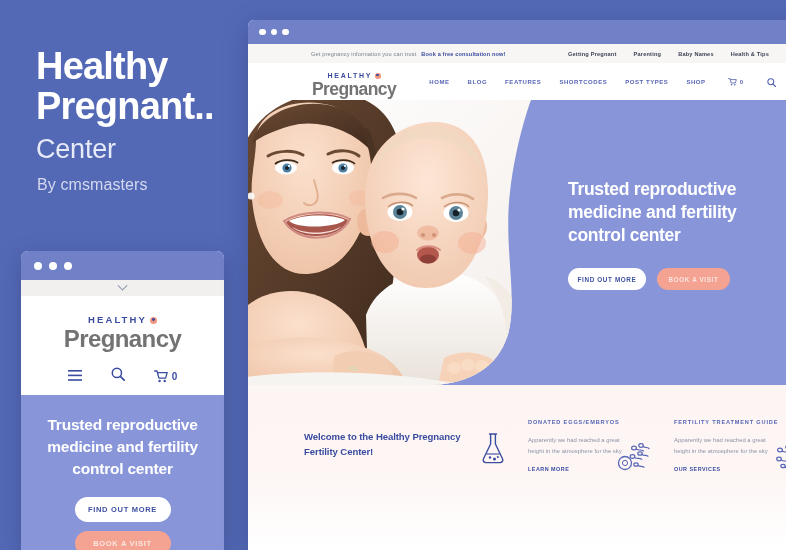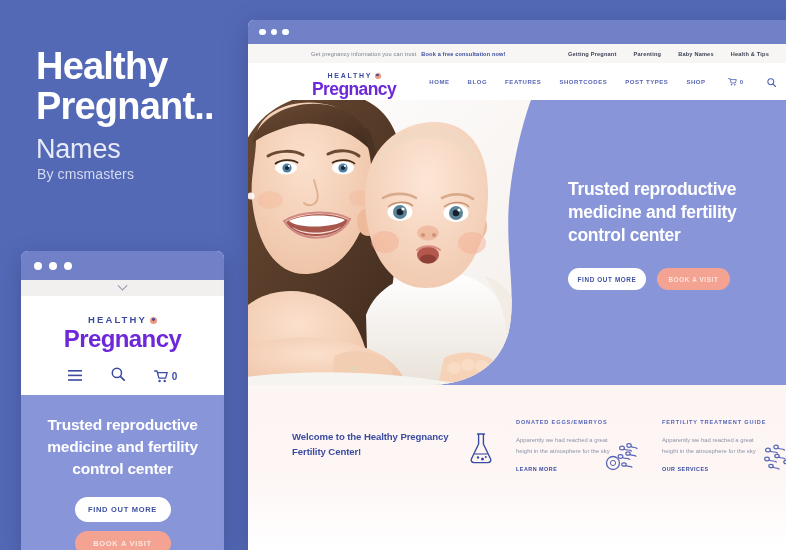--- a/index.html
+++ b/index.html
@@ -48,23 +48,23 @@
     color: #e7eaf7;
     font-size: 27px;
     line-height: 30px;
     font-weight: normal;
     letter-spacing: -0.2px;
   }
 
   .theme-author {
     position: absolute;
     left: 37px;
-    top: 166px;
+    top: 176px;
     color: #d3d9f0;
-    font-size: 14px;
+    font-size: 16px;
     letter-spacing: 0.1px;
   }
 
   
   .mobile-mockup {
     position: absolute;
     left: 21px;
     top: 251px;
     width: 203px;
     height: 299px;
@@ -171,21 +171,21 @@
   }
   .logo-dot::after {
     content:"";
     position: absolute;
     left: 26%; top: 18%;
     width: 40%; height: 40%;
     border-radius: 50%;
     background: #3b4ca0;
   }
   .logo-main {
-    color: #6d28d9;
+    color: #737373;
     font-weight: bold;
     letter-spacing: -0.6px;
     display: block;
   }
 
   
   .mm-logo .logo-top { font-size: 9.5px; }
   .mm-logo .logo-dot { width: 7px; height: 7px; }
   .mm-logo .logo-main { font-size: 24px; margin-top: 1px; }
 
@@ -335,21 +335,22 @@
   }
   .hero-btn.light { width: 78px; background: #ffffff; color: #3d4fa0; }
   .hero-btn.salmon { width: 73px; background: #f4a392; color: #fbe6e0; }
 
   
   .dm-welcome {
     position: relative;
     height: 165px;
     background: linear-gradient(180deg,#fdf5f4 0%, #fdf6f5 55%, #ffffff 100%);
     display: flex;
-    padding: 33px 4px 0 44px;
+    padding: 33px 18px 0 44px;
+    justify-content: flex-end;
   }
   .wel-col {
     flex: 0 0 auto;
   }
   .wel-left {
     width: 160px;
     padding-top: 12px;
   }
   .wel-title {
     color: #3b4ca0;
@@ -398,21 +399,21 @@
 </head>
 <body>
 
 <div id="root">
 
   <div class="left-panel">
     <div class="theme-title">
       <span>Healthy</span>
       <span class="line2">Pregnant..</span>
     </div>
-    <div class="theme-sub">Names</div>
+    <div class="theme-sub">Center</div>
     <div class="theme-author">By cmsmasters</div>
 
     <div class="mobile-mockup">
       <div class="mm-chrome">
         <span class="mm-dot"></span>
         <span class="mm-dot"></span>
         <span class="mm-dot"></span>
       </div>
 
       <div class="mm-topbar">

